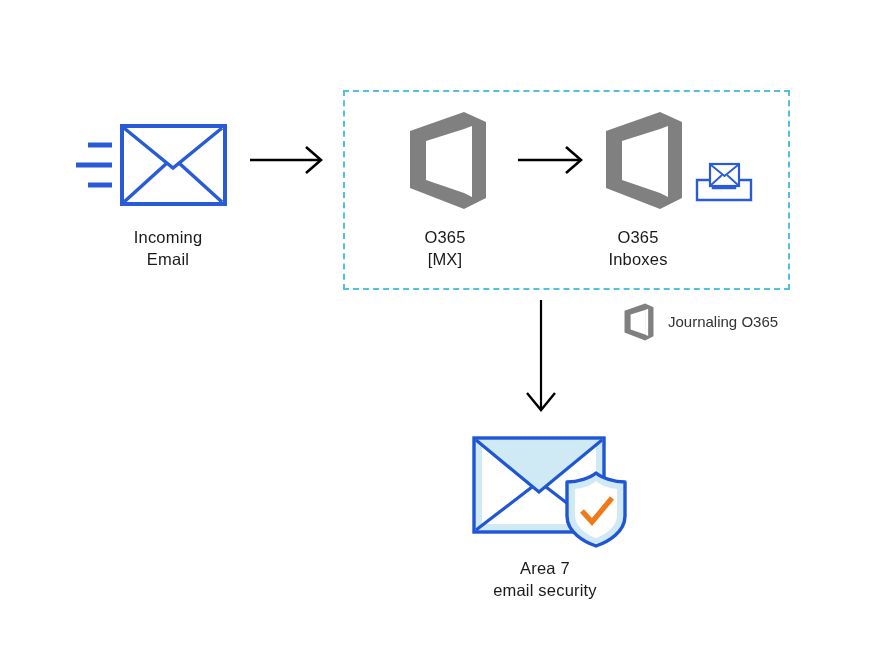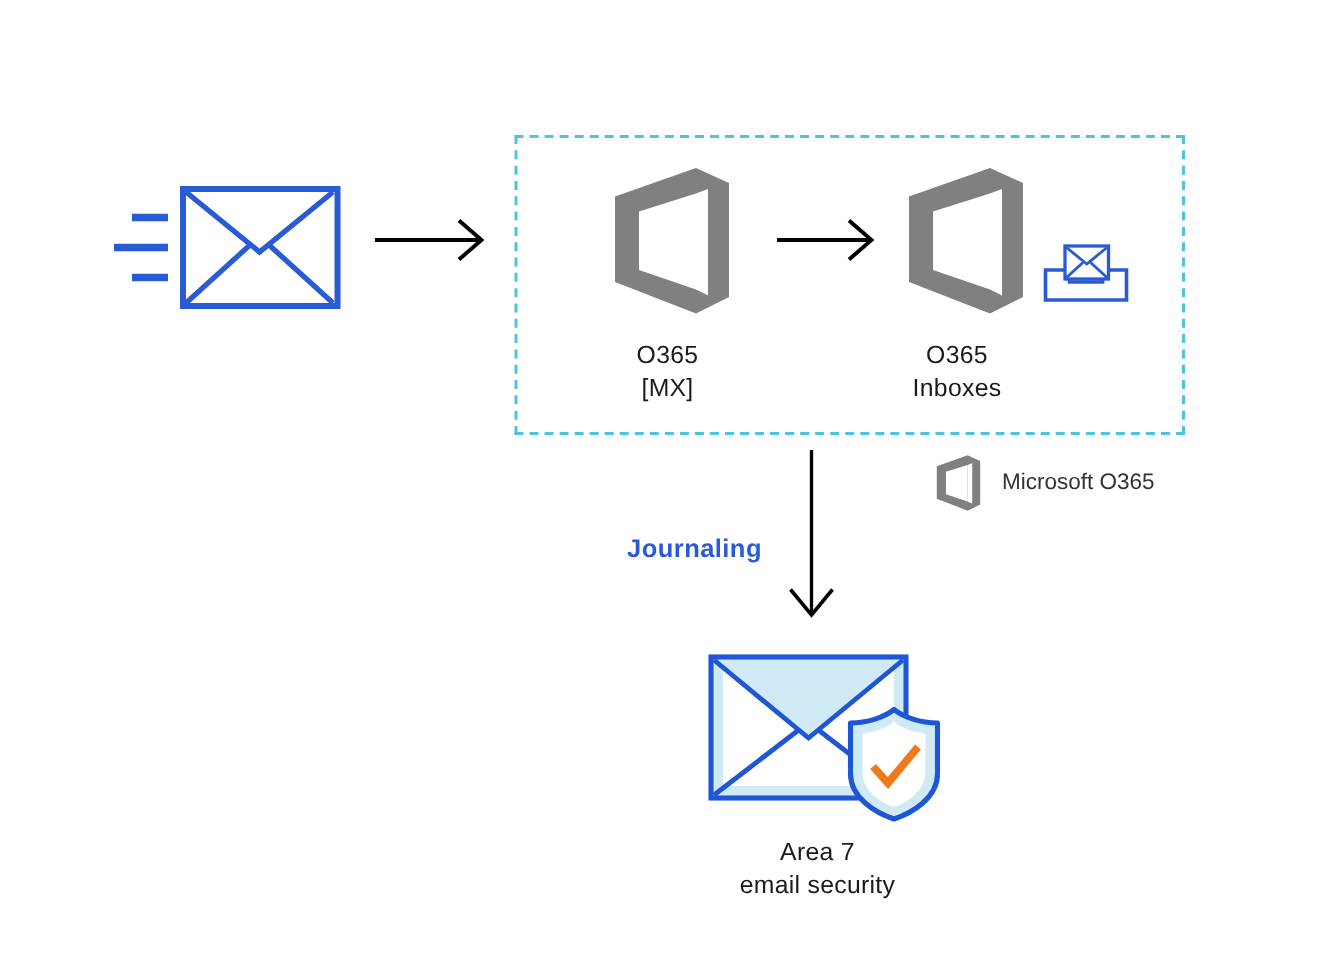--- a/index.html
+++ b/index.html
@@ -63,20 +63,22 @@
       <line x1="6" y1="50" x2="42" y2="50" stroke="#2a5bd7" stroke-width="5"></line>
       <line x1="18" y1="70" x2="42" y2="70" stroke="#2a5bd7" stroke-width="5"></line>
 
       <rect x="52" y="11" width="103" height="78" fill="#ffffff" stroke="#2a5bd7" stroke-width="4"></rect>
 
       <path d="M 54 13 L 103 53 L 152 13" fill="none" stroke="#2a5bd7" stroke-width="3.5" stroke-linejoin="miter"></path>
       <path d="M 54 87 L 97 48" fill="none" stroke="#2a5bd7" stroke-width="3.5"></path>
       <path d="M 152 87 L 109 48" fill="none" stroke="#2a5bd7" stroke-width="3.5"></path>
     </svg>
   </div>
+  <div class="label" style="left:68px; top:226px; width:200px;">Incoming
+Email</div>
 
   <div class="abs" style="left:250px; top:140px;">
     <svg width="80" height="40" viewBox="0 0 80 40">
       <line x1="0" y1="20" x2="70" y2="20" stroke="#000000" stroke-width="2.6"></line>
       <path d="M 56 7 L 71 20 L 56 33" fill="none" stroke="#000000" stroke-width="2.6" stroke-linecap="butt" stroke-linejoin="miter"></path>
     </svg>
   </div>
 
   <div class="abs" style="left:402px; top:108px;">
     <svg width="92" height="105" viewBox="0 0 92 105">
@@ -121,29 +123,28 @@
   <div class="label" style="left:538px; top:226px; width:200px;">O365
 Inboxes</div>
 
   <div class="abs" style="left:618px; top:302px;">
     <svg width="42" height="40" viewBox="0 0 92 105">
       <path d="M 8 23 L 62 4 L 84 14 L 84 90 L 62 101 L 8 80 Z" fill="#808080"></path>
       <path d="M 24 33 L 62 21 L 62 85 L 24 72 Z" fill="#ffffff"></path>
       <path d="M 62 21 L 70 18 L 70 89 L 62 85 Z" fill="#ffffff"></path>
     </svg>
   </div>
-  <div class="legend-text" style="left:668px; top:313px;">Microsoft O365</div>
+  <div class="legend-text" style="left:668px; top:313px;">Journaling O365</div>
 
   <div class="abs" style="left:518px; top:300px;">
     <svg width="46" height="120" viewBox="0 0 46 120">
       <line x1="23" y1="0" x2="23" y2="108" stroke="#000000" stroke-width="2.2"></line>
       <path d="M 9 93 L 23 110 L 37 93" fill="none" stroke="#000000" stroke-width="2.4" stroke-linecap="butt" stroke-linejoin="miter"></path>
     </svg>
   </div>
-  <div class="label label-journaling" style="left:388px; top:355px; width:150px; text-align:center;">Journaling</div>
 
   <div class="abs" style="left:468px; top:432px;">
     <svg width="165" height="115" viewBox="0 0 165 115">
 
       <rect x="6" y="6" width="130" height="94" fill="#cfeaf4" stroke="#1f56d6" stroke-width="3.4"></rect>
 
       <polygon points="14,14 128,14 128,92 14,92" fill="#ffffff"></polygon>
 
       <polygon points="14,14 128,14 71,62" fill="#cfeaf4"></polygon>
 

